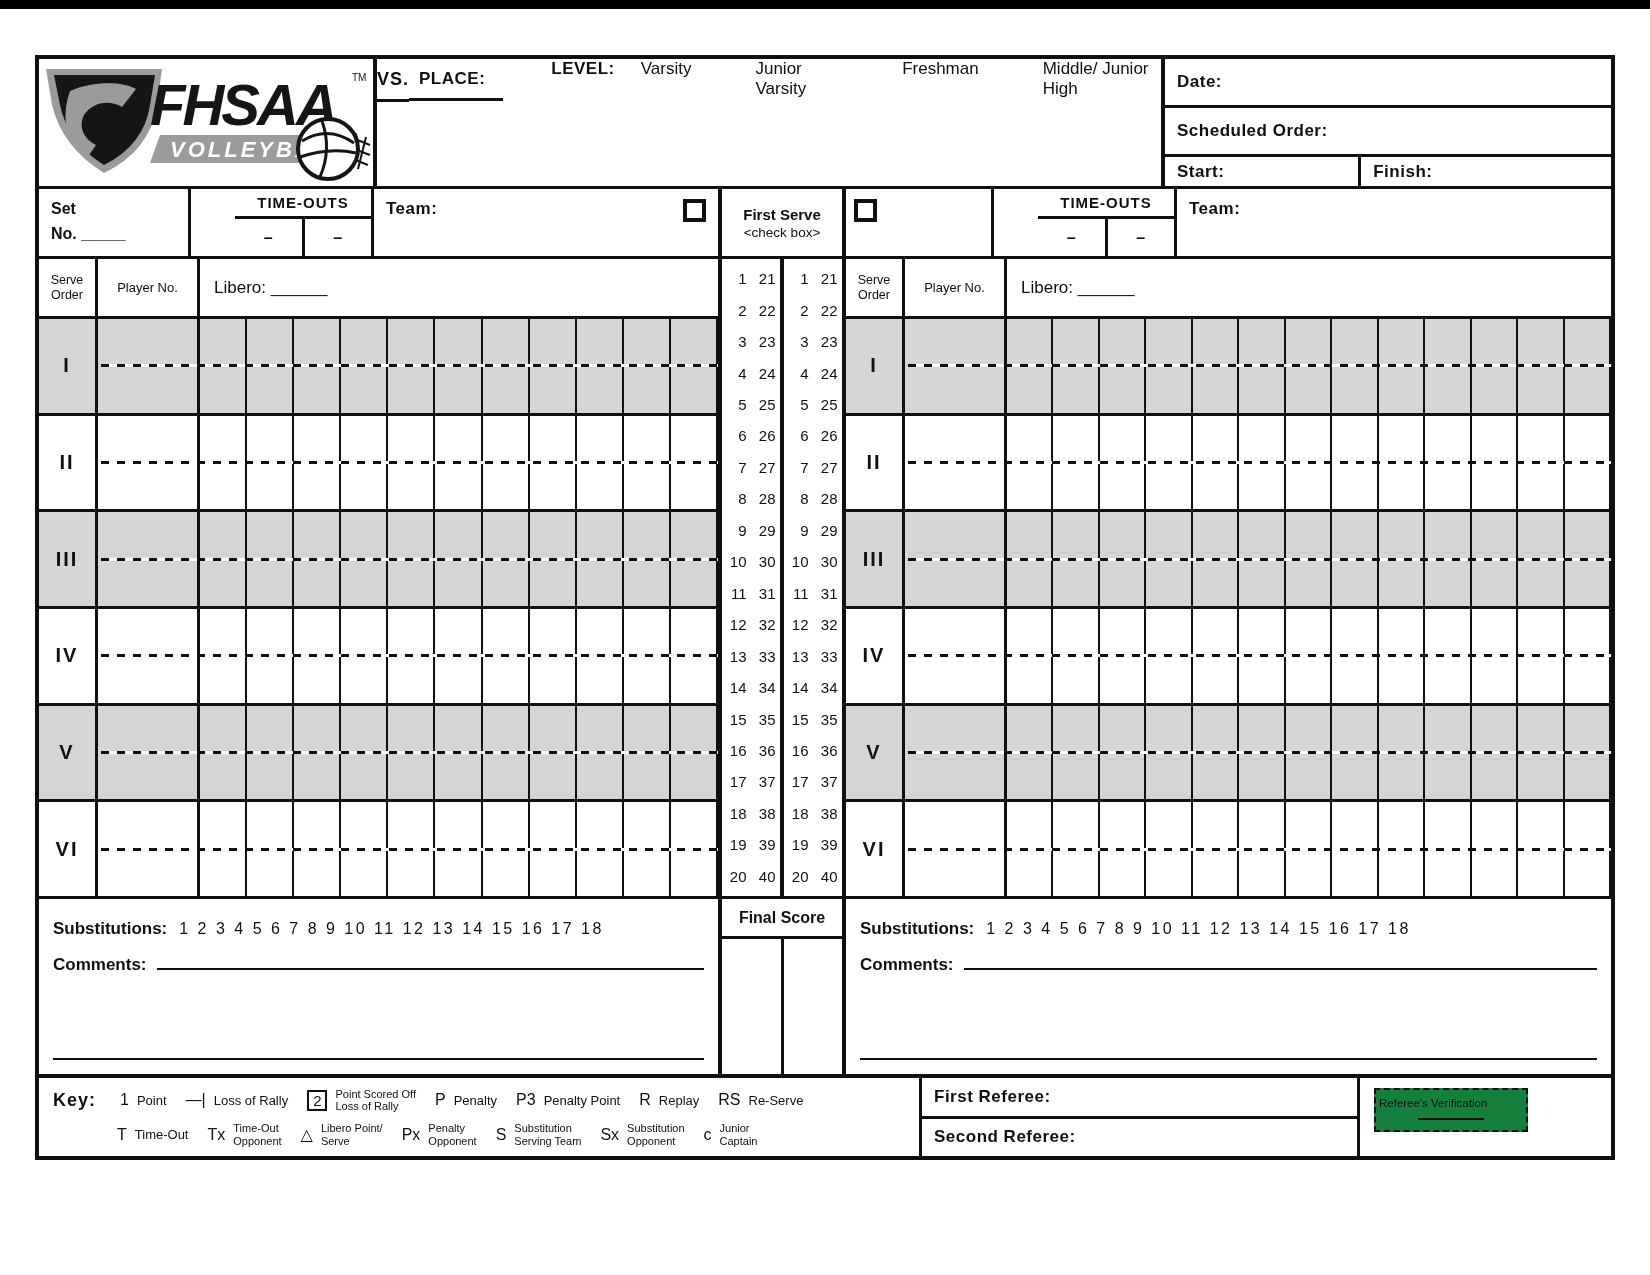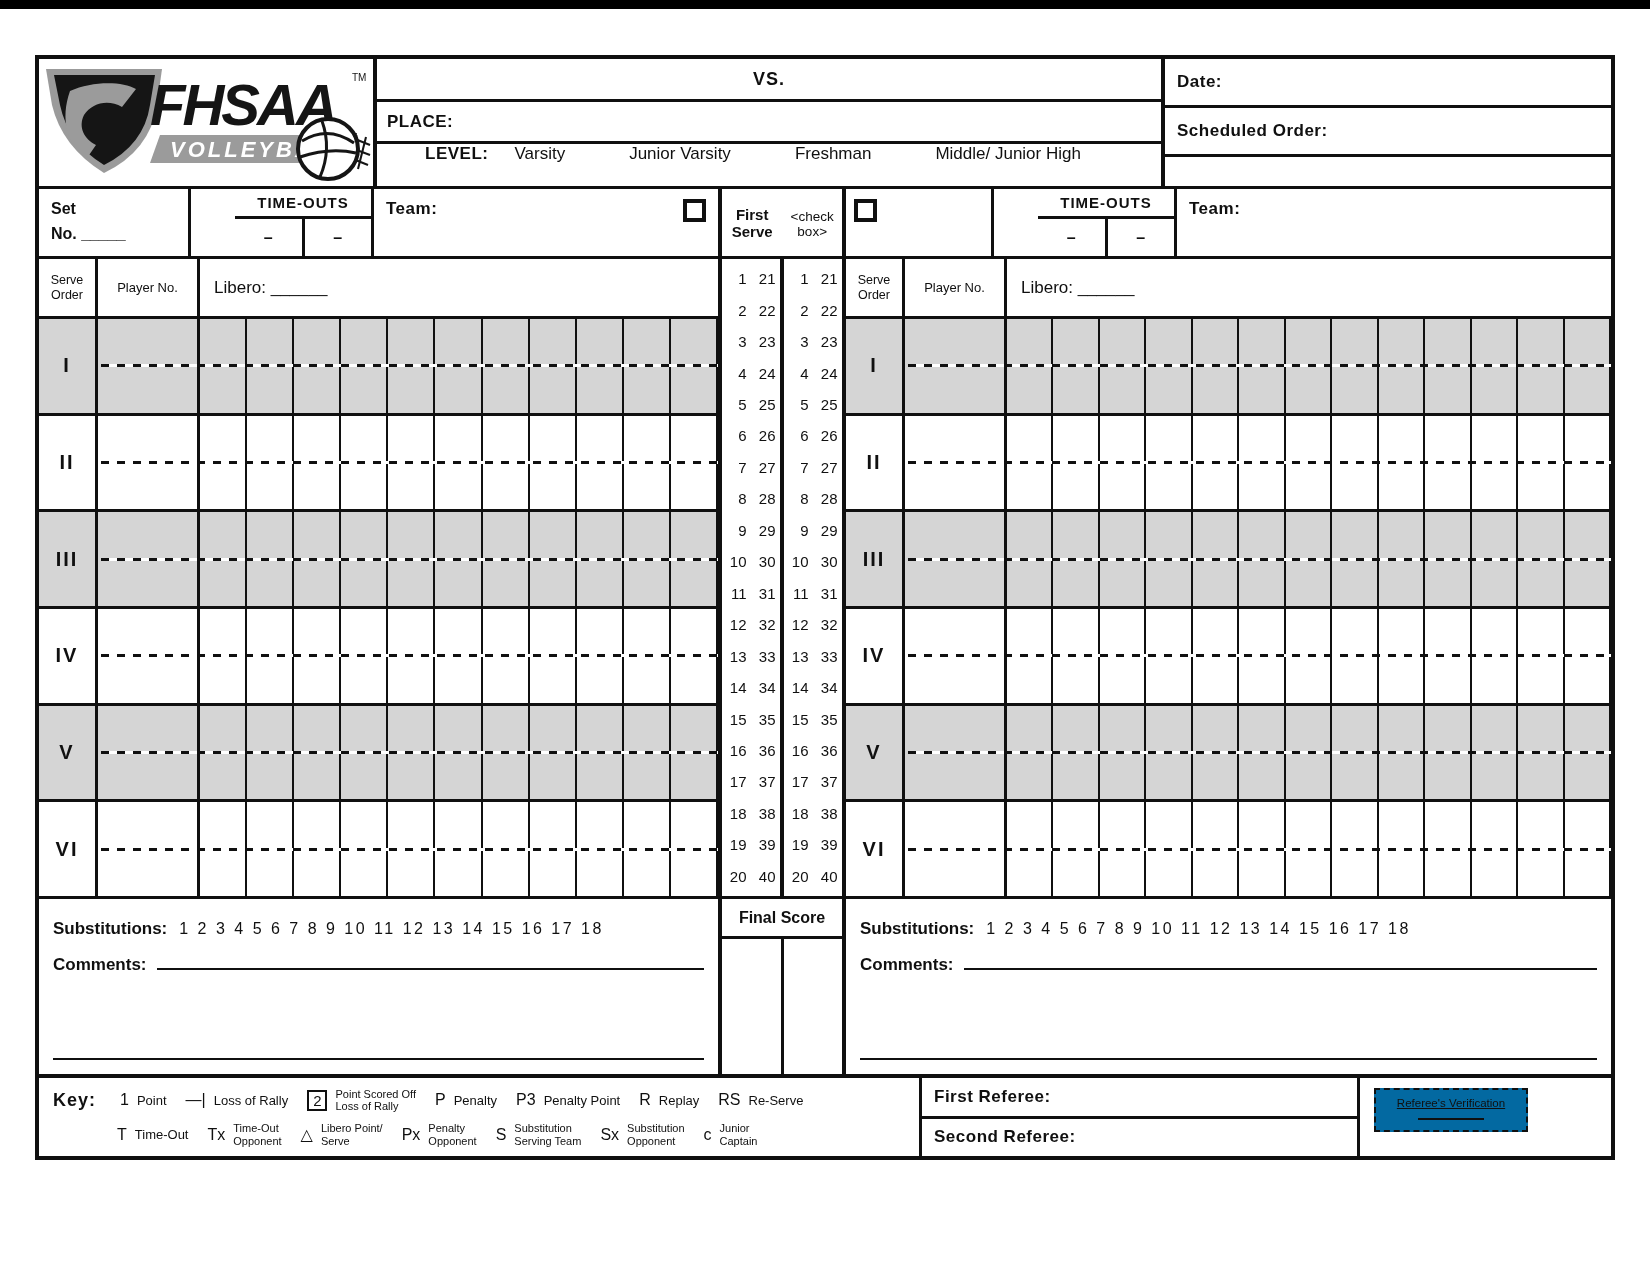--- a/index.html
+++ b/index.html
@@ -7,21 +7,21 @@
   body{background:#fff;}
   .page{position:relative;width:1650px;height:1275px;background:#fff;overflow:hidden;
         font-family:"Liberation Sans",sans-serif;color:var(--ink);}
   .topbar{position:absolute;top:0;left:0;width:100%;height:9px;background:#000;}
   .form{position:absolute;left:35px;top:55px;width:1580px;height:1105px;border:4px solid var(--ink);
         display:flex;flex-direction:column;background:#fff;}
 
   
   .hband{height:130px;border-bottom:3px solid var(--ink);display:flex;}
   .logo-cell{flex:0 0 338px;border-right:4px solid var(--ink);display:flex;align-items:center;justify-content:center;overflow:hidden;}
-  .hcenter{flex:0 0 788px;border-right:4px solid var(--ink);display:flex;flex-direction:column;}
+  .hcenter{flex:0 0 788px;border-right:4px solid var(--ink);display:flex;flex-direction:row;}
   .vs-row{height:43px;border-bottom:3px solid var(--ink);display:flex;align-items:center;justify-content:center;
           font-weight:bold;font-size:18px;letter-spacing:1px;}
   .place-row{height:42px;border-bottom:3px solid var(--ink);display:flex;align-items:center;padding:0 10px;gap:8px;}
   .level-row{flex:1;display:flex;align-items:flex-start;padding-left:8px;font-size:17px;margin-left:40px;}
   .blabel{font-weight:bold;font-size:17px;letter-spacing:.5px;}
   .level-row .opt{margin-left:64px;}
   .level-row .opt.first{margin-left:26px;}
   .fill{flex:1;height:16px;}
   .hright{flex:1;display:flex;flex-direction:column;}
   .hr-row{height:49px;border-bottom:3px solid var(--ink);display:flex;align-items:center;padding:0 12px;gap:8px;}
@@ -68,21 +68,21 @@
 
   .subs{flex:1;display:flex;flex-direction:column;padding:0 14px;}
   .subs-line{margin-top:20px;display:flex;align-items:baseline;gap:12px;}
   .subs-label{font-weight:bold;font-size:17px;}
   .subs-nums{font-size:16px;letter-spacing:2.5px;}
   .comments-line{margin-top:16px;display:flex;align-items:baseline;gap:10px;}
   .uline{flex:1;border-bottom:2.5px solid var(--ink);height:14px;}
   .uline2{margin-top:auto;margin-bottom:14px;border-bottom:2.5px solid var(--ink);height:2px;}
 
   
-  .fs-head{height:70px;border-bottom:3px solid var(--ink);display:flex;flex-direction:row;align-items:center;
+  .fs-head{height:70px;border-bottom:3px solid var(--ink);display:flex;flex-direction:column;align-items:center;
            justify-content:center;text-align:center;}
   .fs-title{font-weight:bold;font-size:15px;}
   .fs-sub{font-size:13.5px;margin-top:2px;}
   .scores{height:640px;border-bottom:3px solid var(--ink);display:flex;}
   .score-col{flex:1;display:flex;flex-direction:column;padding:4px 0;}
   .score-col.divid{border-right:4px solid var(--ink);}
   .score-pair{flex:1;display:flex;align-items:center;justify-content:center;gap:7px;font-size:15px;}
   .score-pair .n1{width:20px;text-align:right;}
   .score-pair .n2{width:22px;text-align:right;}
   .final{flex:1;display:flex;flex-direction:column;}
@@ -102,21 +102,21 @@
   .k-item{display:flex;align-items:center;margin-right:19px;white-space:nowrap;}
   .k-sym{font-size:16px;margin-right:8px;}
   .k-sym.boxed{border:2px solid var(--ink);padding:0 4px;font-size:15px;}
   .k-desc{font-size:13px;}
   .k-desc.two{display:flex;flex-direction:column;font-size:11px;line-height:1.15;}
   .refs{flex:0 0 438px;border-right:3px solid var(--ink);display:flex;flex-direction:column;}
   .ref-row{flex:1;display:flex;align-items:center;padding:0 12px;font-weight:bold;font-size:17px;
            letter-spacing:.5px;gap:20px;}
   .ref-row.first{border-bottom:3px solid var(--ink);}
   .verif{flex:1;position:relative;}
-  .vbox{position:absolute;left:14px;top:10px;width:154px;border:2px dashed var(--ink);padding:7px 3px 10px;text-align:center;background:#0369a1;text-decoration:underline;}
+  .vbox{position:absolute;left:14px;top:10px;width:154px;border:2px dashed var(--ink);padding:7px 3px 10px;background:#15803d;}
   .vlabel{font-size:11.5px;}
   .vline{width:66px;margin:9px auto 0;border-bottom:2px solid var(--ink);}
 </style>
 </head>
 <body>
 
 <div class="page">
   <div class="topbar"></div>
 
   <div class="form">
@@ -165,20 +165,30 @@
 
       <div class="hright">
         <div class="hr-row">
           <span class="blabel">Date:</span>
           <span class="fill"></span>
         </div>
         <div class="hr-row">
           <span class="blabel">Scheduled Order:</span>
           <span class="fill"></span>
         </div>
+        <div class="hr-split">
+          <div class="start-cell">
+            <span class="blabel">Start:</span>
+            <span class="fill"></span>
+          </div>
+          <div class="finish-cell">
+            <span class="blabel">Finish:</span>
+            <span class="fill"></span>
+          </div>
+        </div>
       </div>
     </div>
 
     <div class="mband">
 
       <div class="tcol left">
         <div class="theader">
           <div class="set-cell">
             <div>Set</div>
             <div>No. _____</div>

